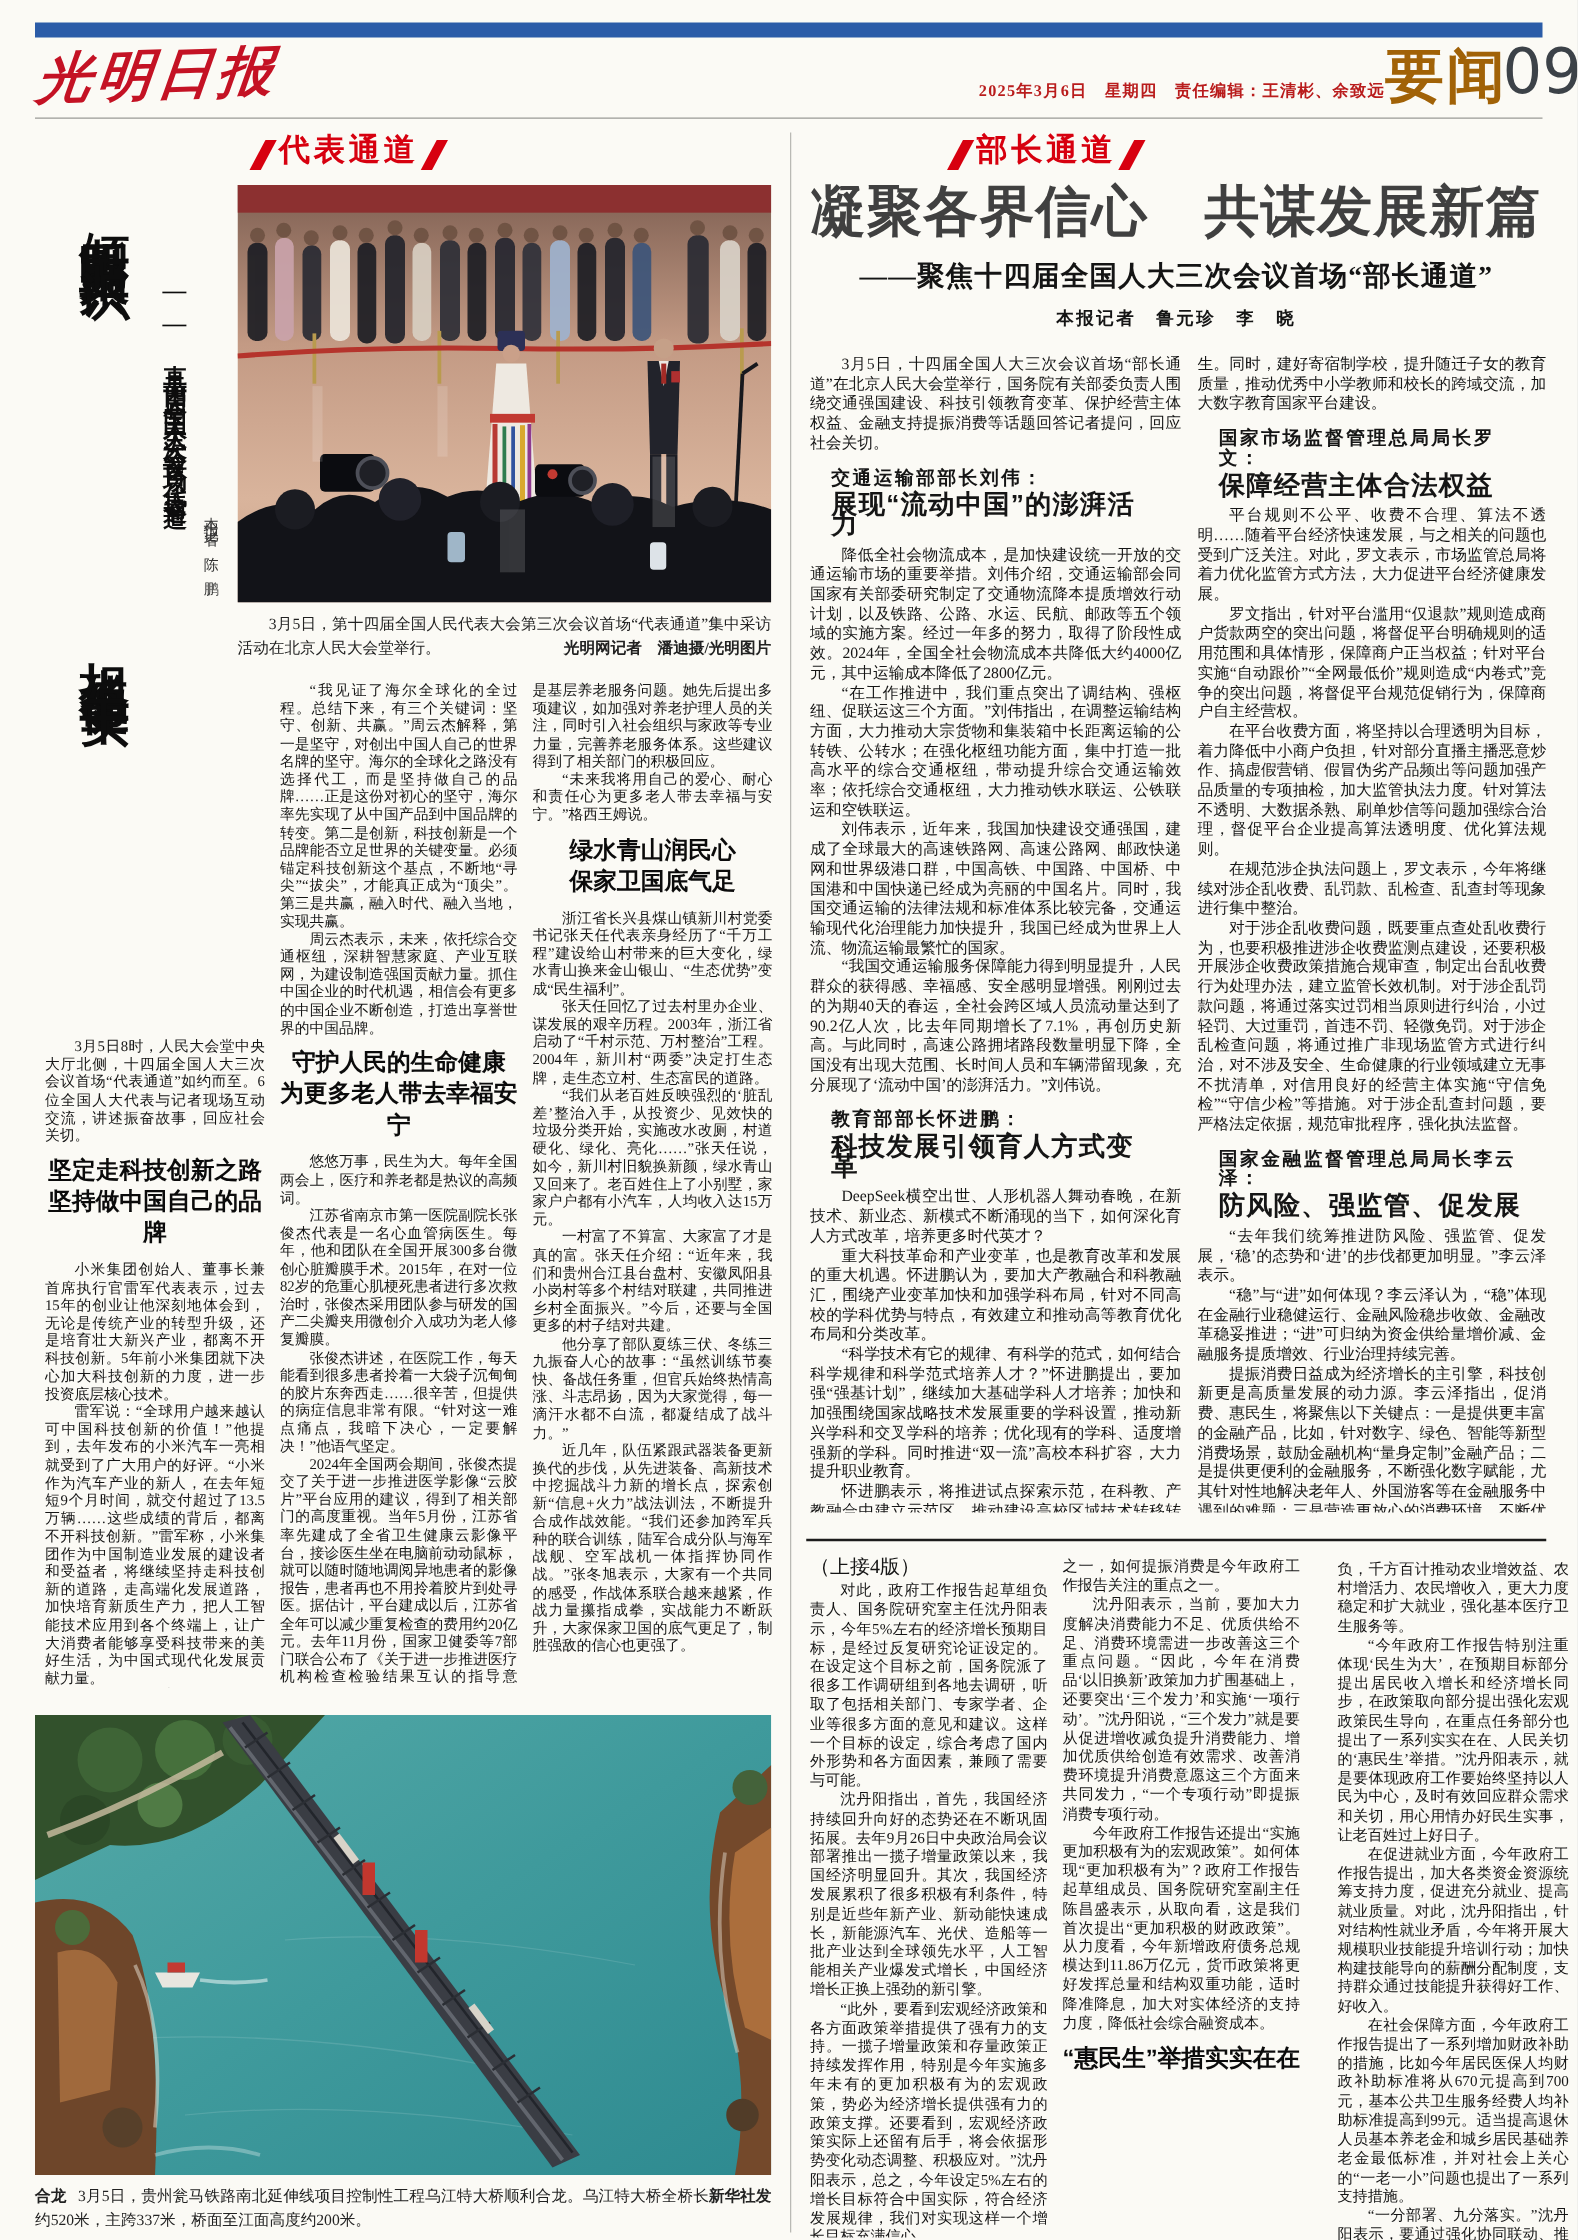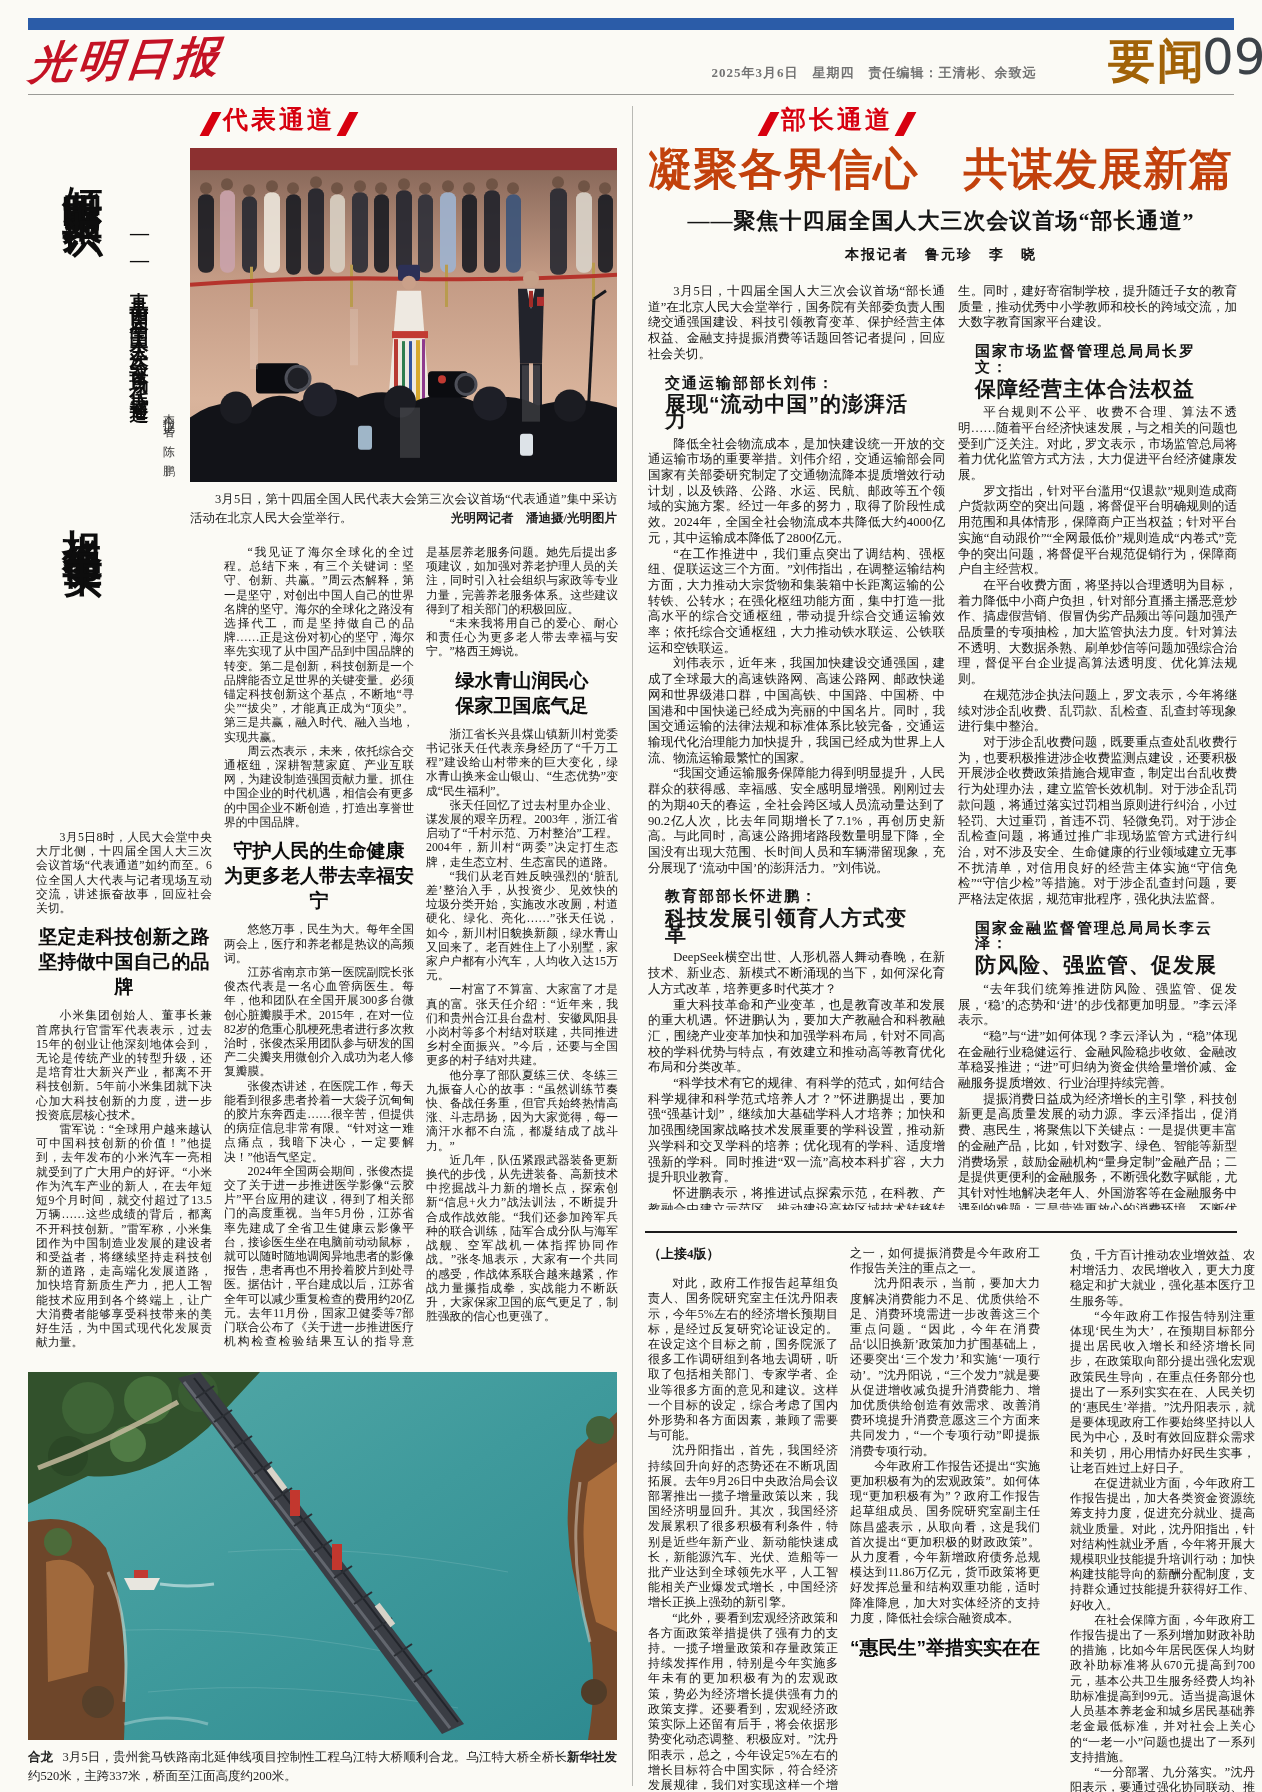--- a/index.html
+++ b/index.html
@@ -5,22 +5,22 @@
   html,body{margin:0;padding:0;background:#e8e8e4;}
   .page{position:relative;width:1262px;height:1792px;margin:0 auto;background:#fbfaf5;color:#141414;
         font-family:"Liberation Serif","DejaVu Serif",serif;overflow:hidden;}
   [data-name]{box-sizing:border-box;}
 
   
   .topbar{position:absolute;left:28px;top:18px;width:1206px;height:12px;background:#2b5ca8;}
   .logo{position:absolute;left:30px;top:30px;width:230px;height:58px;color:#c41224;
         font-size:44px;font-weight:900;font-style:italic;letter-spacing:4px;
         transform:skewX(-8deg) rotate(-2deg);font-family:"Liberation Serif",serif;}
-  .dateline{position:absolute;left:640px;top:64px;width:468px;text-align:center;
-        font-size:13px;font-weight:bold;letter-spacing:1px;color:#737373;}
+  .dateline{position:absolute;left:640px;top:64px;width:468px;text-align:right;
+        font-size:13px;font-weight:bold;letter-spacing:1px;color:#b91c1c;}
   .section-name{position:absolute;left:1108px;top:30px;font-size:47px;font-weight:900;
         color:#a16207;font-family:"Liberation Sans",sans-serif;letter-spacing:2px;}
   .page-no{position:absolute;left:1202px;top:28px;font-size:50px;color:#3c4248;
         font-family:"DejaVu Sans",sans-serif;}
   .header-rule{position:absolute;left:28px;top:94px;width:1206px;height:1px;background:#9a9a96;}
   .main-divider{position:absolute;left:632px;top:106px;width:1px;height:1680px;background:#b9b9b4;}
 
   
   .badge{position:absolute;display:flex;align-items:flex-end;gap:8px;height:30px;}
   .badge .slash{width:9px;height:24px;background:#d7000f;transform:skewX(-28deg);}
@@ -48,21 +48,21 @@
         line-height:19px;color:#222;}
   .caption-top .cap-text{text-indent:2em;text-align:justify;}
   .caption-top .credit{position:absolute;right:0;bottom:0;font-weight:bold;}
   .caption-bridge{position:absolute;left:28px;top:1748px;width:589px;font-size:12.5px;
         line-height:19px;text-align:justify;color:#222;}
   .caption-bridge .cap-lead{font-weight:bold;font-family:"Liberation Sans",sans-serif;margin-right:6px;}
   .caption-bridge .credit{float:right;font-weight:bold;}
 
   
   .r-headline{position:absolute;left:645px;top:140px;width:592px;text-align:center;
-        font-size:44px;font-weight:900;letter-spacing:1px;color:#c2410c;
+        font-size:44px;font-weight:900;letter-spacing:1px;color:#404040;
         font-family:"Liberation Sans",sans-serif;}
   .r-subtitle{position:absolute;left:645px;top:206px;width:592px;text-align:center;
         font-size:22px;font-weight:bold;letter-spacing:1px;}
   .r-byline{position:absolute;left:645px;top:246px;width:592px;text-align:center;
         font-size:14px;font-weight:bold;letter-spacing:2px;}
 
   
   .col{position:absolute;overflow:hidden;text-align:justify;color:#151515;}
   .col-a{left:36px;top:830px;width:176px;height:520px;font-size:11.8px;line-height:14.2px;}
   .col-b{left:224px;top:545px;width:190px;height:802px;font-size:11.8px;line-height:14.2px;}
@@ -76,21 +76,21 @@
 
   .blk-p{text-indent:2em;}
   .blk-p.ni{text-indent:0;}
   .blk-sub{font-family:"Liberation Sans",sans-serif;font-weight:bold;text-align:center;
         white-space:pre-line;font-size:19px;line-height:1.32;margin:9px 0;text-indent:0;color:#0b0b0b;}
   .blk-minsub{text-align:left;text-indent:0;margin:13px 17px 9px;}
   .blk-minsub .kick{font-size:15px;font-weight:bold;letter-spacing:2px;margin-bottom:5px;
         font-family:"Liberation Serif",serif;}
   .blk-minsub .mh{font-size:21px;font-weight:900;font-family:"Liberation Sans",sans-serif;
         letter-spacing:1px;}
-  .blk-cont{font-weight:bold;font-size:13px;margin-bottom:15px;text-indent:0;}
+  .blk-cont{font-weight:normal;font-size:16px;margin-bottom:4px;text-indent:0;}
 </style>
 </head>
 <body>
 
 <div class="page" data-name="newspaper-page">
 
   <div class="topbar" data-name="masthead-blue-bar"></div>
   <div class="logo" data-name="newspaper-logo">光明日报</div>
   <div class="dateline" data-name="edition-dateline">2025年3月6日　星期四　责任编辑：王清彬、余致远</div>
   <div class="section-name" data-name="section-label">要闻</div>

